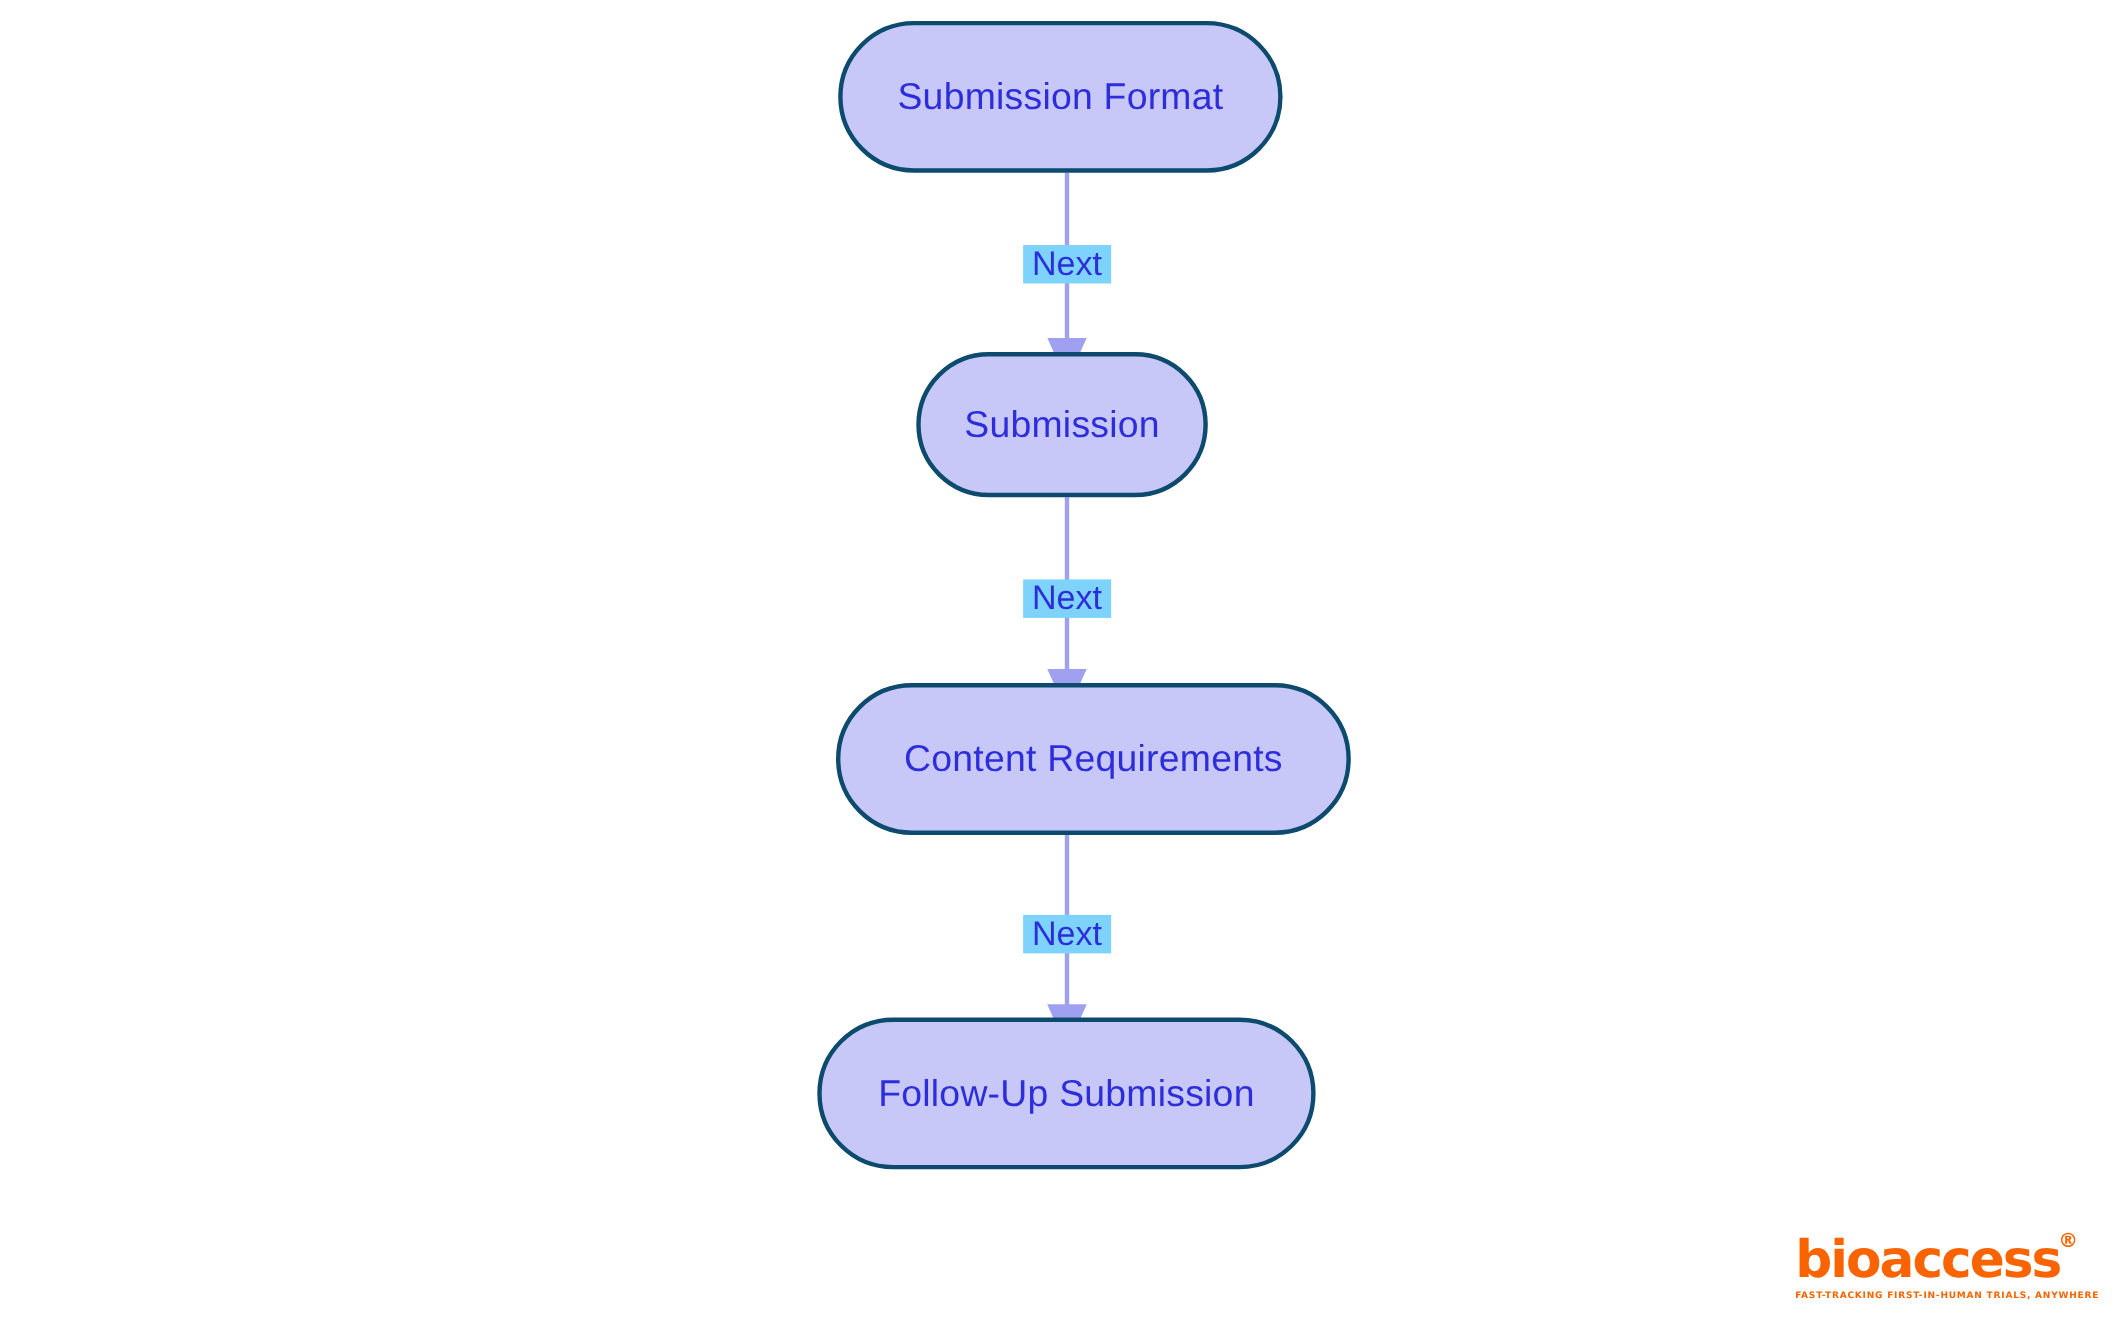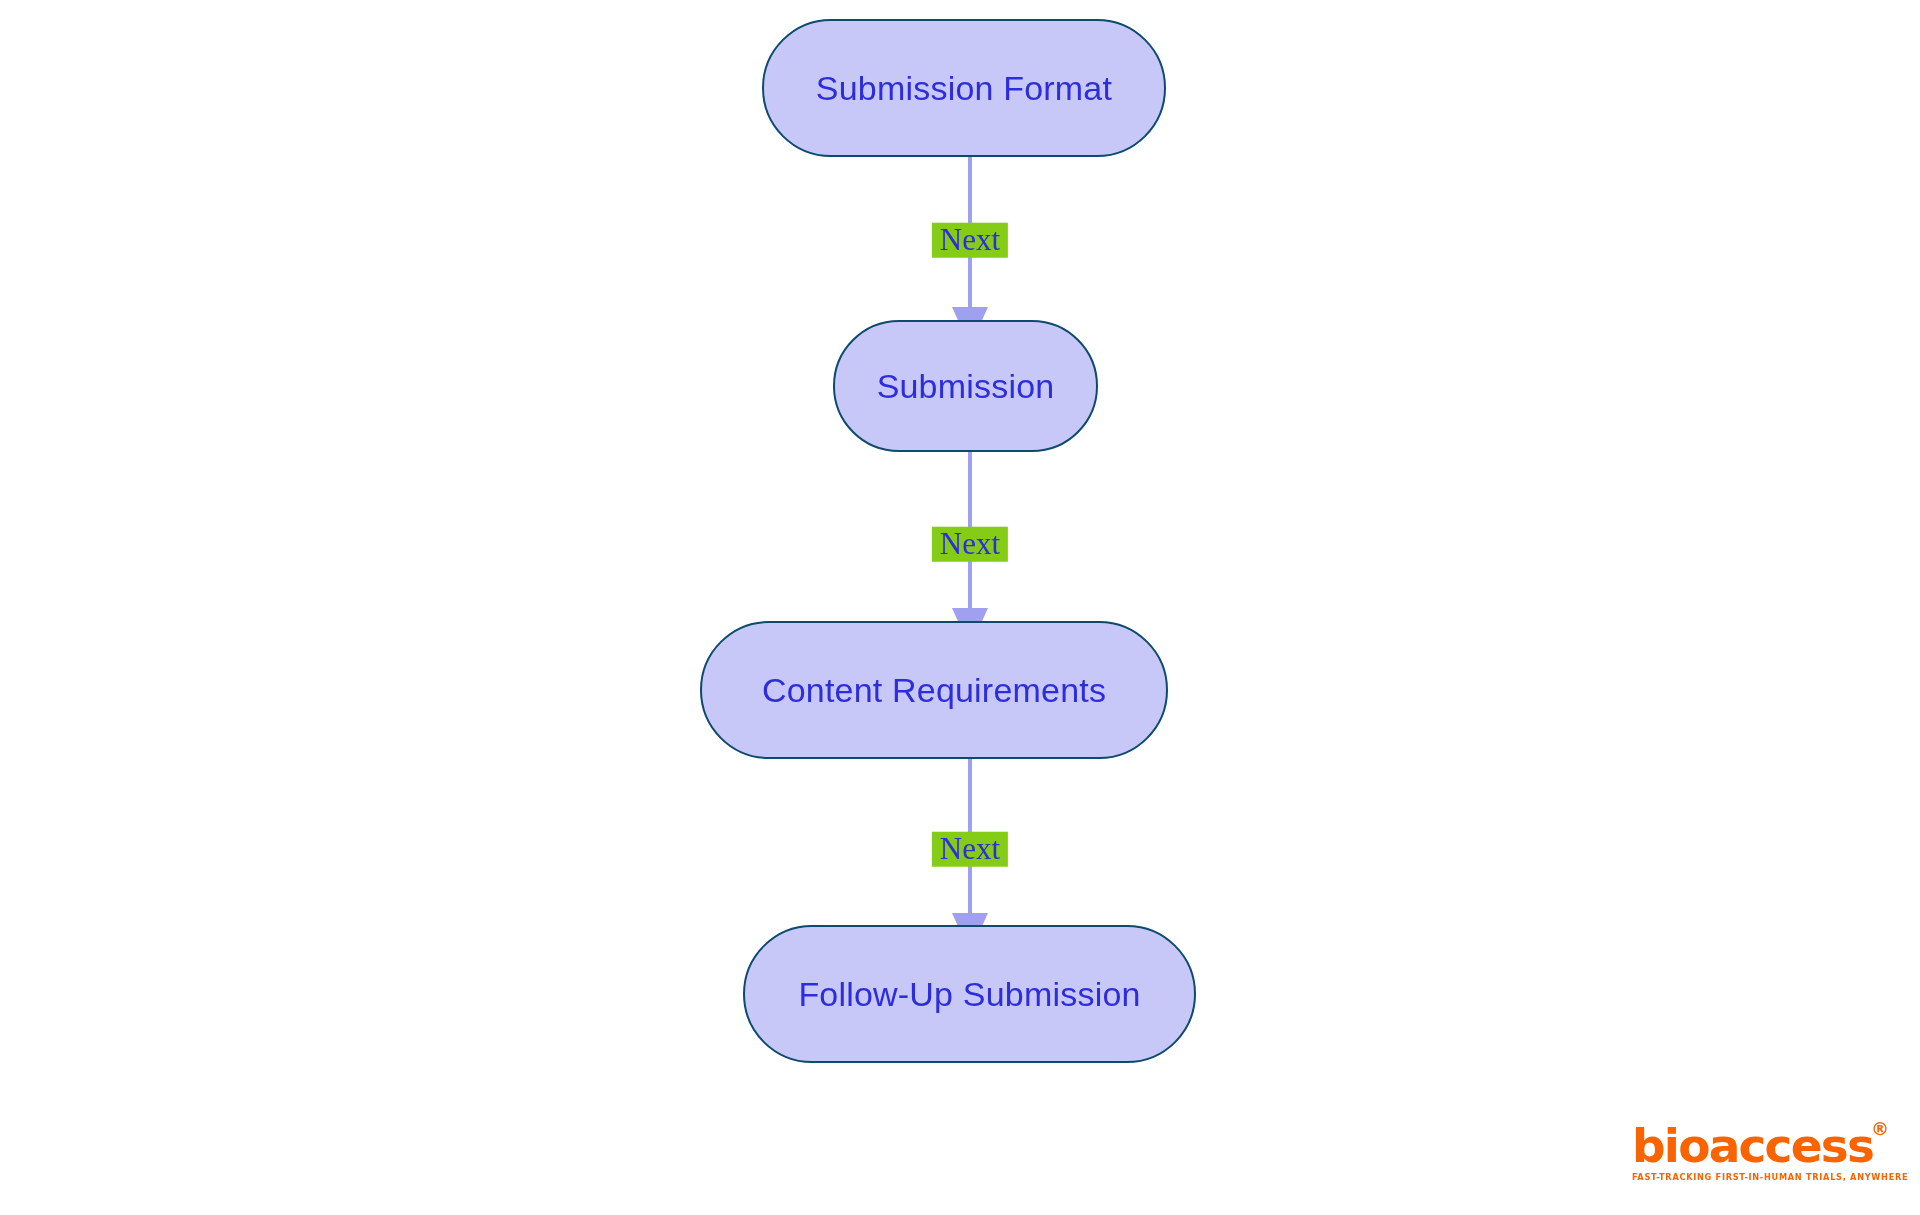--- a/index.html
+++ b/index.html
@@ -21,60 +21,60 @@
     top: 0;
     width: 1920px;
     height: 1215px;
   }
 
   
   .node {
     position: absolute;
     box-sizing: border-box;
     background: #c7c8f7;
-    border: 2px solid #0c4a6e;
+    border: 4px solid #0c4a6e;
     border-radius: 999px;
     display: flex;
     align-items: center;
     justify-content: center;
     color: #2d2ddb;
     font-family: "Liberation Sans", sans-serif;
     font-size: 34px;
     font-weight: 400;
     letter-spacing: 0.2px;
     white-space: nowrap;
   }
   .node-label {
     color: #2d2ddb;
     line-height: 1;
   }
 
   .node-1 { left: 762px;  top: 19px;   width: 404px; height: 138px; }
   .node-2 { left: 833px;  top: 320px;  width: 265px; height: 132px; }
-  .node-3 { left: 700px;  top: 621px;  width: 468px; height: 138px; }
+  .node-3 { left: 760px;  top: 621px;  width: 468px; height: 138px; }
   .node-4 { left: 743px;  top: 925px;  width: 453px; height: 138px; }
 
   
   .edge {
     position: absolute;
     left: 0;
     top: 0;
     width: 1920px;
     height: 1215px;
     pointer-events: none;
   }
 
   .edge-label {
     position: absolute;
     transform: translate(-50%, -50%);
     color: #2d2ddb;
-    font-family: Liberation Serif, serif;
+    font-family: Liberation Sans, sans-serif;
     font-size: 31px;
     font-weight: 400;
-    background: #84cc16;
+    background: #7dd3fc;
     padding: 1px 8px;
     white-space: nowrap;
     line-height: 1.05;
   }
   .edge-label-1 { left: 970px; top: 240px; }
   .edge-label-2 { left: 970px; top: 544px; }
   .edge-label-3 { left: 970px; top: 849px; }
 
   
   #brand-logo {

